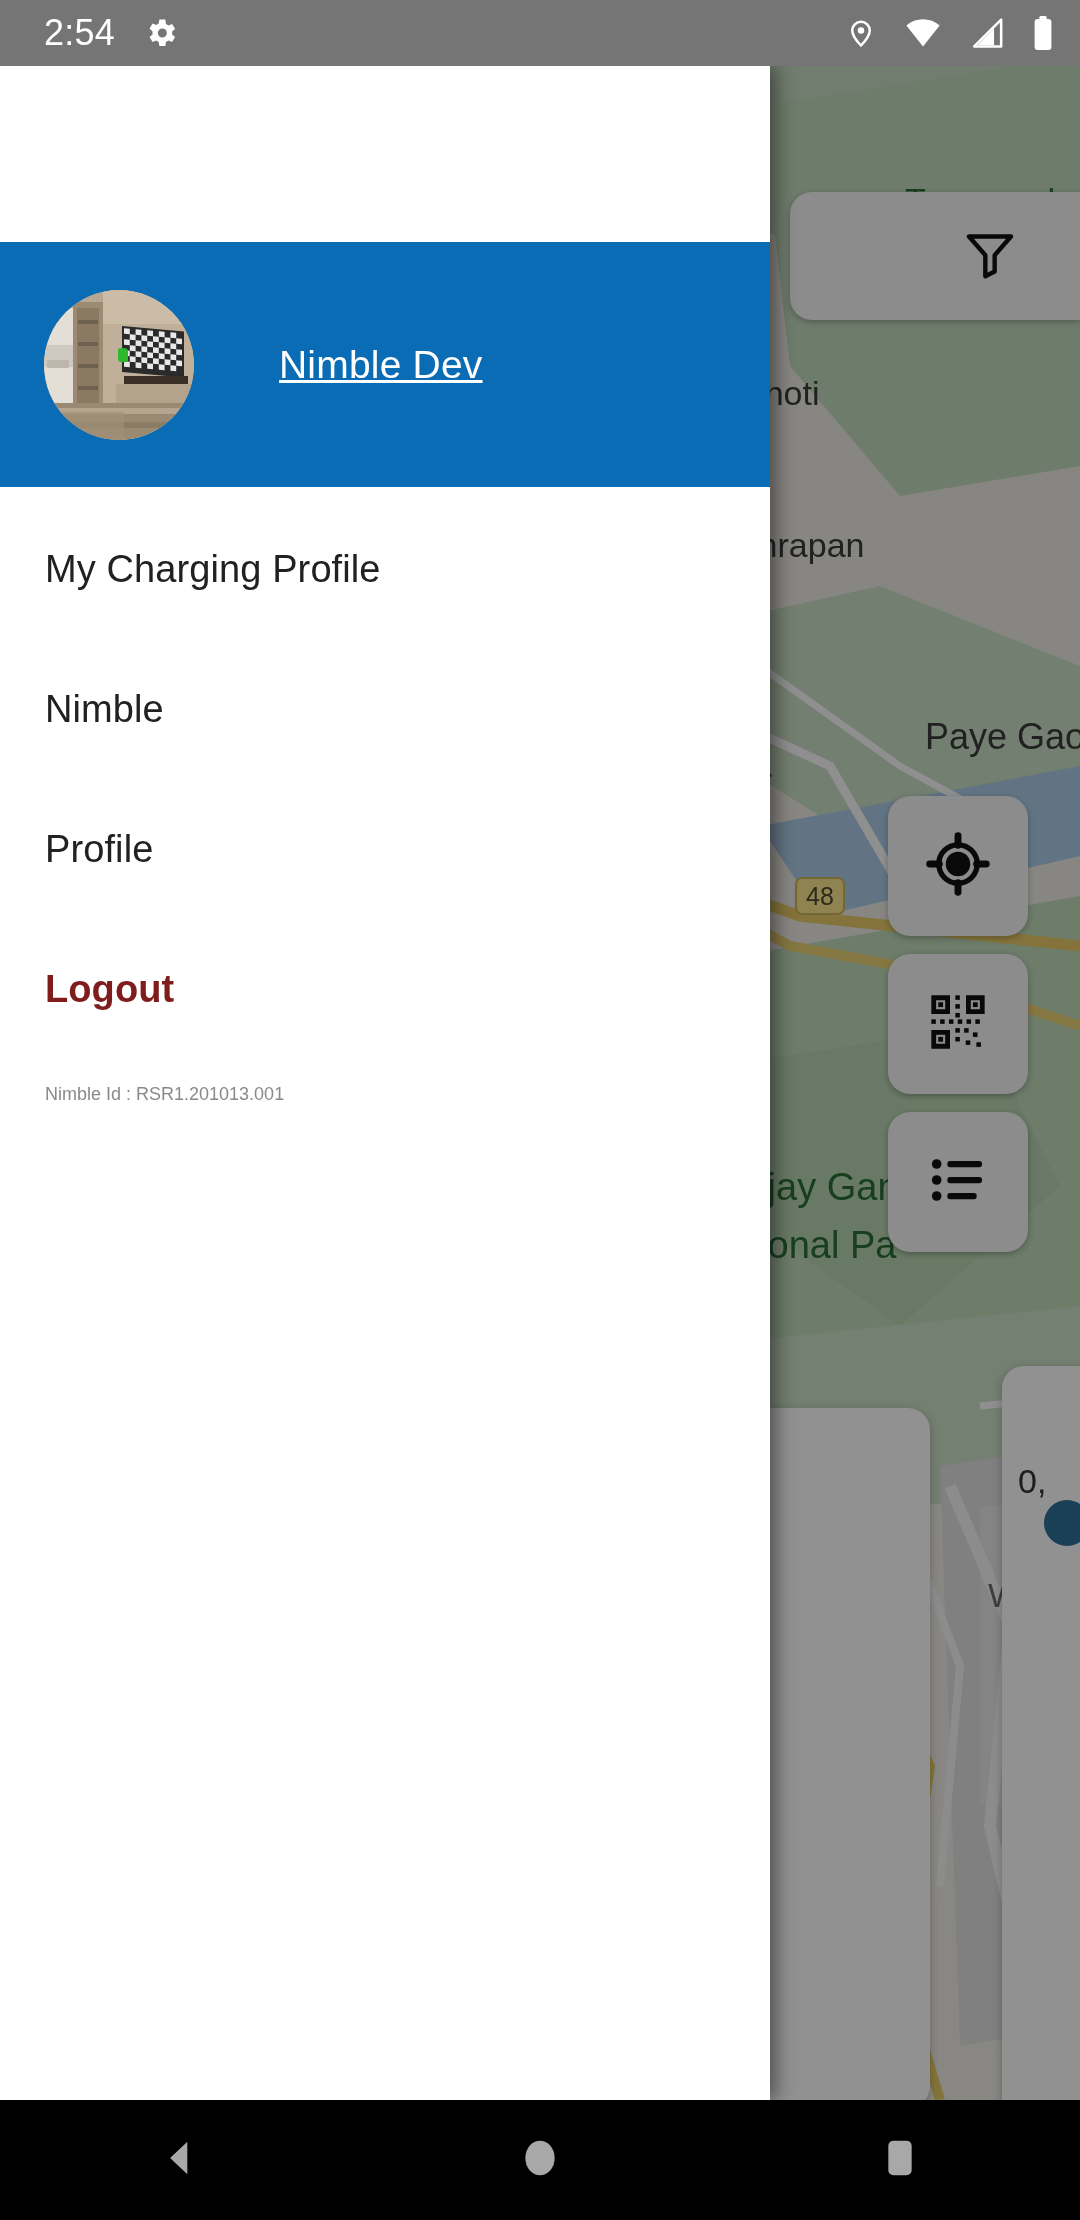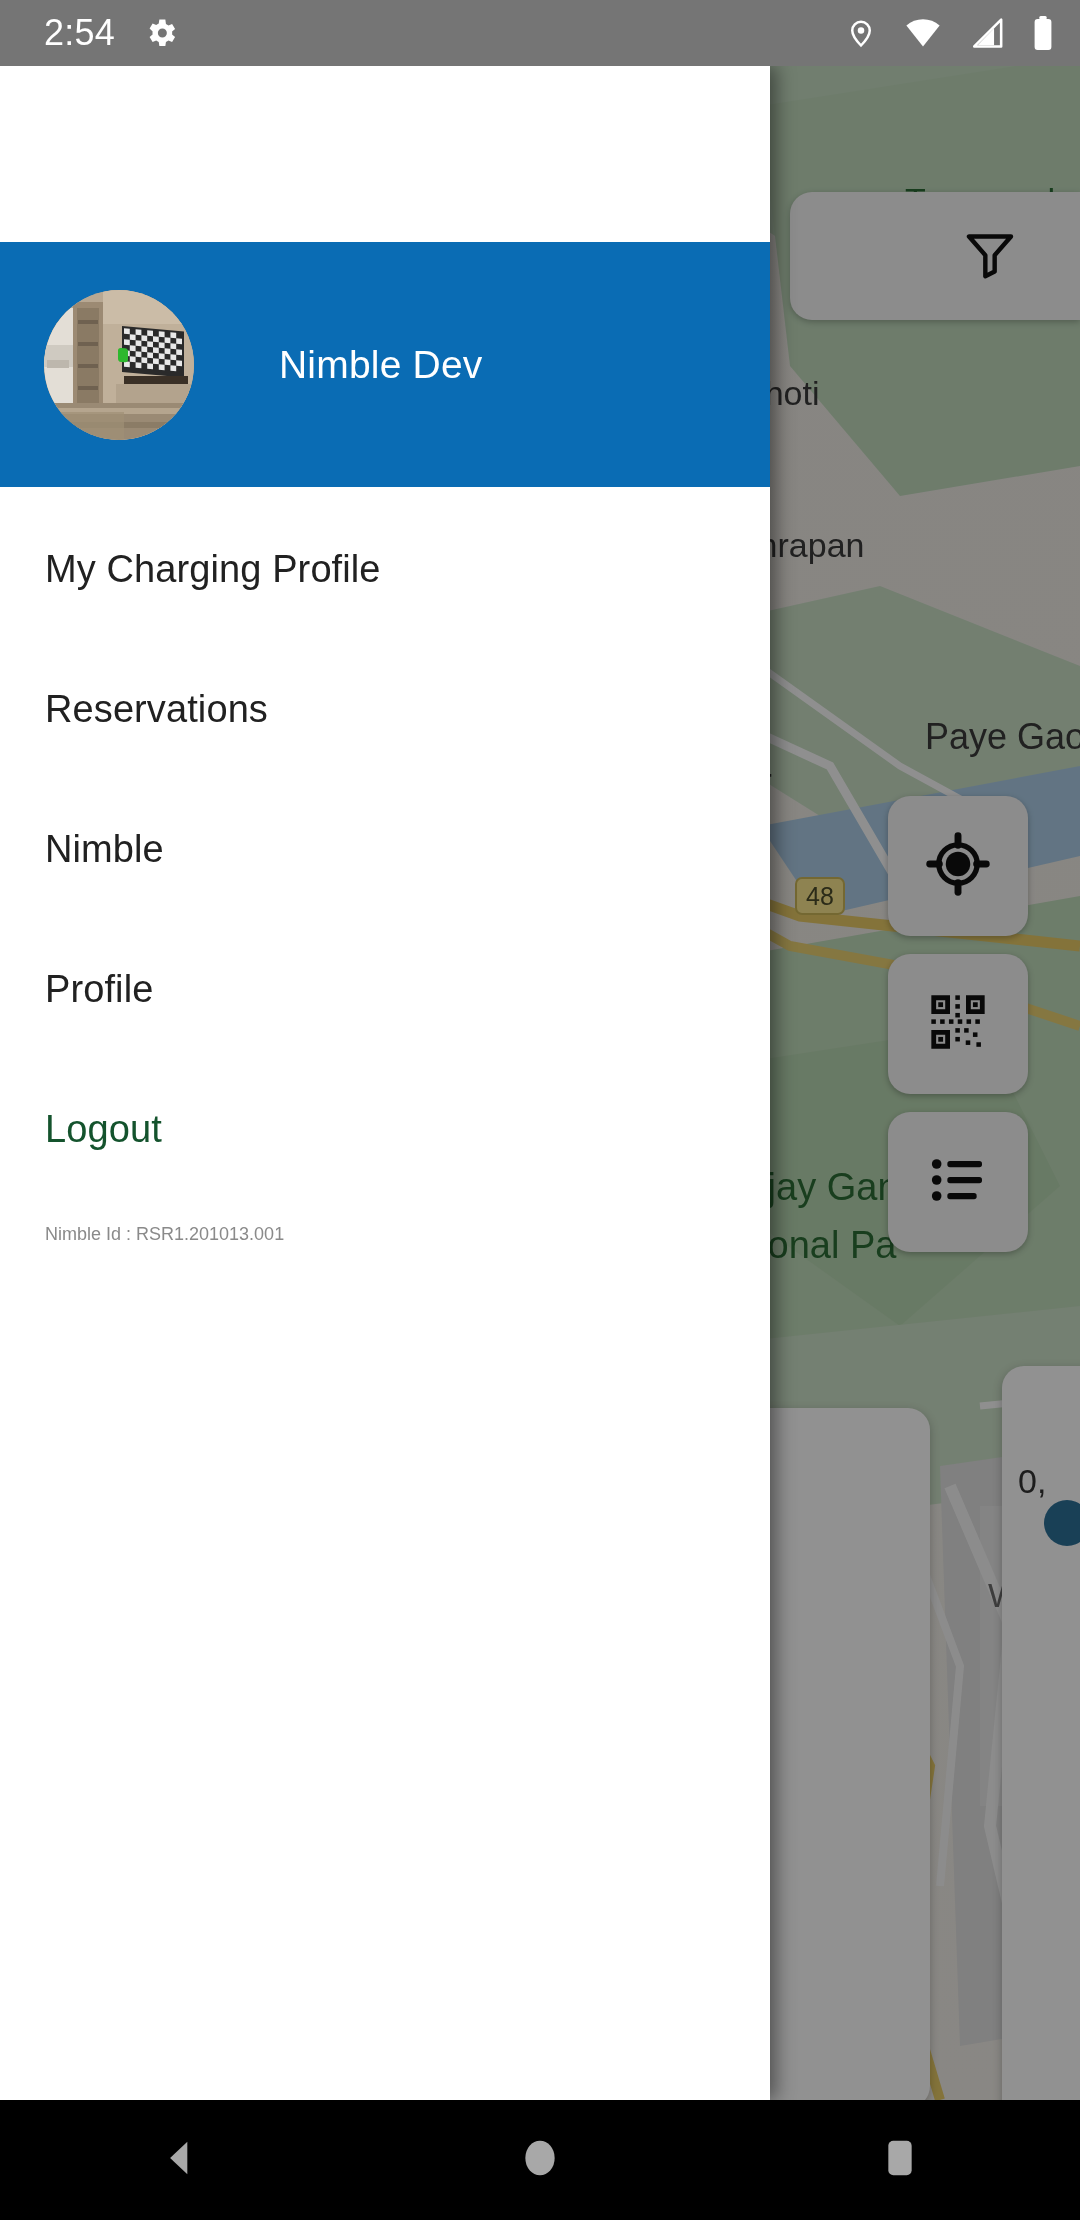--- a/index.html
+++ b/index.html
@@ -100,32 +100,32 @@
     height:245px; background:#0A6CB4;
     display:flex; align-items:center; padding-left:44px;
   }
   #avatar{
     width:150px; height:150px; border-radius:50%;
     overflow:hidden; flex:0 0 auto; position:relative;
     background:#b6a893;
   }
   #avatar svg{ display:block; }
   #drawer-username{
-    color:#ffffff; font-size:39px; margin-left:85px; letter-spacing:.2px;
+    color:#ffffff; font-size:39px; margin-left:85px; letter-spacing:.2px;text-decoration:underline;
   }
 
   #drawer-menu{ padding-top:12px; }
   .menu-item{
     height:140px; display:flex; align-items:center;
     padding-left:45px; cursor:pointer;
   }
   .menu-label{
     font-size:38px; color:#212121; letter-spacing:.1px;
   }
-  .menu-label.danger{ color:#14532d; }
+  .menu-label.danger{ color:#7f1d1d;font-weight:bold; }
 
   #build-info{
     padding-left:45px; margin-top:20px;
   }
   .build-line{
     font-size:18px; color:#8a8a8a; line-height:31px;
   }
 
   
   #nav-bar{
@@ -345,23 +345,20 @@
       </svg>
     </div>
     <div id="drawer-username">Nimble Dev</div>
   </div>
 
   <div id="drawer-menu">
     <div class="menu-item">
       <span class="menu-label">My Charging Profile</span>
     </div>
     <div class="menu-item">
-      <span class="menu-label">Reservations</span>
-    </div>
-    <div class="menu-item">
       <span class="menu-label">Nimble</span>
     </div>
     <div class="menu-item">
       <span class="menu-label">Profile</span>
     </div>
     <div class="menu-item">
       <span class="menu-label danger">Logout</span>
     </div>
   </div>
 

